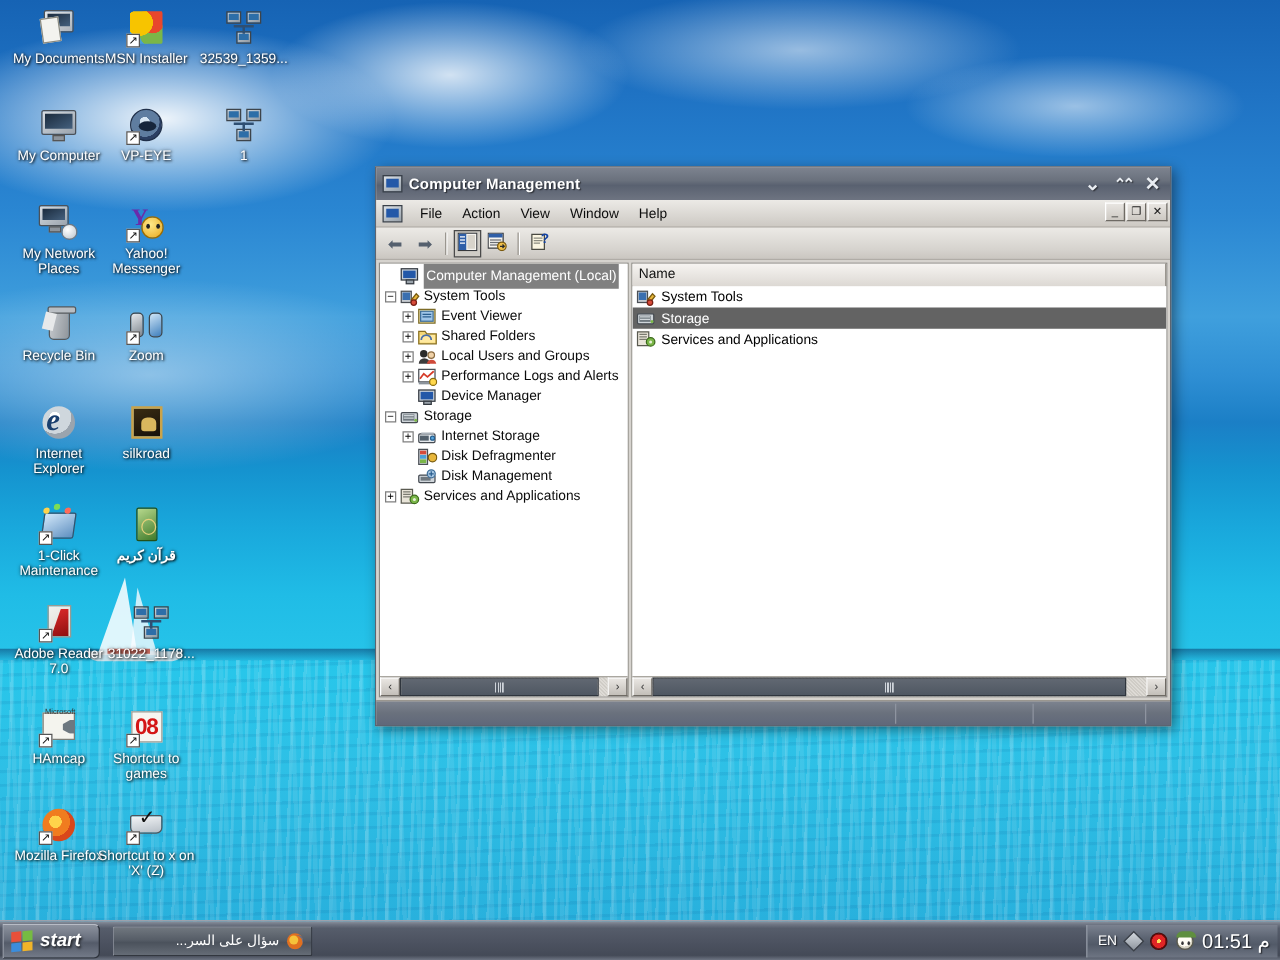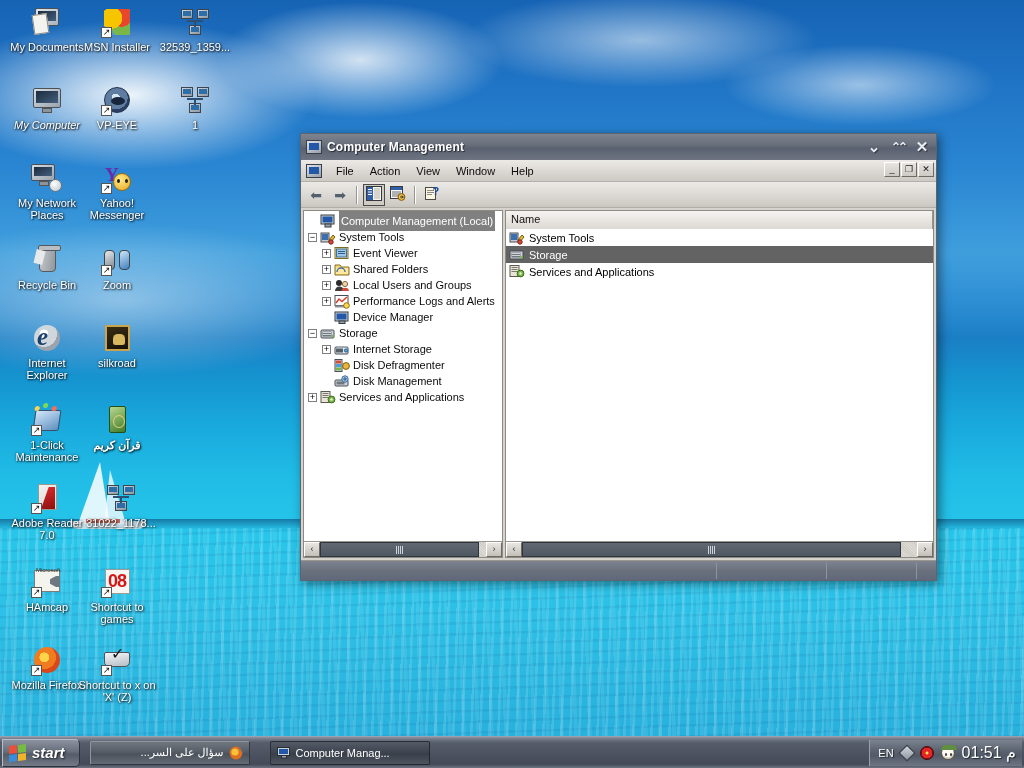--- a/index.html
+++ b/index.html
@@ -348,21 +348,21 @@
   }
   #startbtn .flag i { display:block; }
   #startbtn .flag .a { background:#e8503a } 
   #startbtn .flag .b { background:#76bb42 }
   #startbtn .flag .c { background:#3b8ddc }
   #startbtn .flag .d { background:#f0b429 }
   #startbtn .txt {
     font-size: 15px; font-weight: bold; color: #fff; font-style: italic;
     text-shadow: 1px 1px 2px rgba(0,0,0,.7);
   }
-  .tasklist { display: flex; align-items: flex-end; gap: 20px; flex: 1; padding-left: 6px; overflow: hidden; }
+  .tasklist { display: flex; align-items: flex-end; gap: 3px; flex: 1; padding-left: 6px; overflow: hidden; }
   .taskbtn {
     height: 24px; width: 160px; padding: 0 6px;
     display: flex; align-items: center; gap: 5px;
     background: linear-gradient(to bottom,#70777f,#565d67 45%,#4b525c 55%,#656c76);
     border: 1px solid #32373f;
     border-top-color: #8f959e; border-left-color: #8f959e;
     border-radius: 2px;
     color: #fff; font-size: 11px;
     white-space: nowrap; overflow: hidden; text-overflow: ellipsis;
     cursor: default;
@@ -422,21 +422,21 @@
           <span class="ic-net">
             <span class="pc" style="left:0;top:0"></span>
             <span class="pc" style="right:0;top:0"></span>
             <span class="pc" style="left:8px;bottom:0"></span>
             <span class="wire" style="left:6px;top:11px;width:16px;height:2px"></span>
             <span class="wire" style="left:13px;top:11px;width:2px;height:7px"></span>
           </span>
         </span>
         <span class="lbl">32539_1359...</span>
       </div>
-      <div class="dicon" style="left: 8px; top: 84px; font-style: italic;">
+      <div class="dicon" style="left: 8px; top: 84px;">
         <span class="glyph">
           <span class="ic-monitor"></span>
           <span class="ic-stand"></span>
         </span>
         <span class="lbl">My Computer</span>
       </div>
       <div class="dicon" style="left: 78px; top: 84px;">
         <span class="glyph">
           <span class="ic-vpeye"></span>
           <span class="shortcut-arrow">↗</span>
@@ -842,28 +842,20 @@
   </div>
   <div class="tasklist" id="tasklist">
       <div class="taskbtn rtl">
         <span class="ti"><svg width="14" height="14">
             <circle cx="7" cy="7" r="6.4" fill="#e07020"></circle>
             <circle cx="6" cy="6" r="3.6" fill="#f5c23a"></circle>
             <path d="M8 2 a6 6 0 0 1 5 7 a5 5 0 0 0 -5 -7z" fill="#3a6fb0"></path>
           </svg></span>
         <span class="tl">سؤال على السر...</span>
       </div>
-      <div class="taskbtn active">
-        <span class="ti"><svg width="14" height="14">
-            <rect x="0.5" y="1.5" width="12" height="8" fill="#c9d1d8" stroke="#2b3037"></rect>
-            <rect x="2" y="3" width="9" height="5" fill="#2358a8"></rect>
-            <rect x="4.5" y="9.5" width="5" height="2.5" fill="#9aa3ab" stroke="#2b3037"></rect>
-          </svg></span>
-        <span class="tl">Computer Manag...</span>
-      </div>
     </div>
   <div id="tray">
     <span class="lang">EN</span>
     <span class="tray-diamond"></span>
     <span class="tray-rec"></span>
     <span class="tray-face"></span>
     <span id="clock">01:51 م</span>
   </div>
 </div>
 

